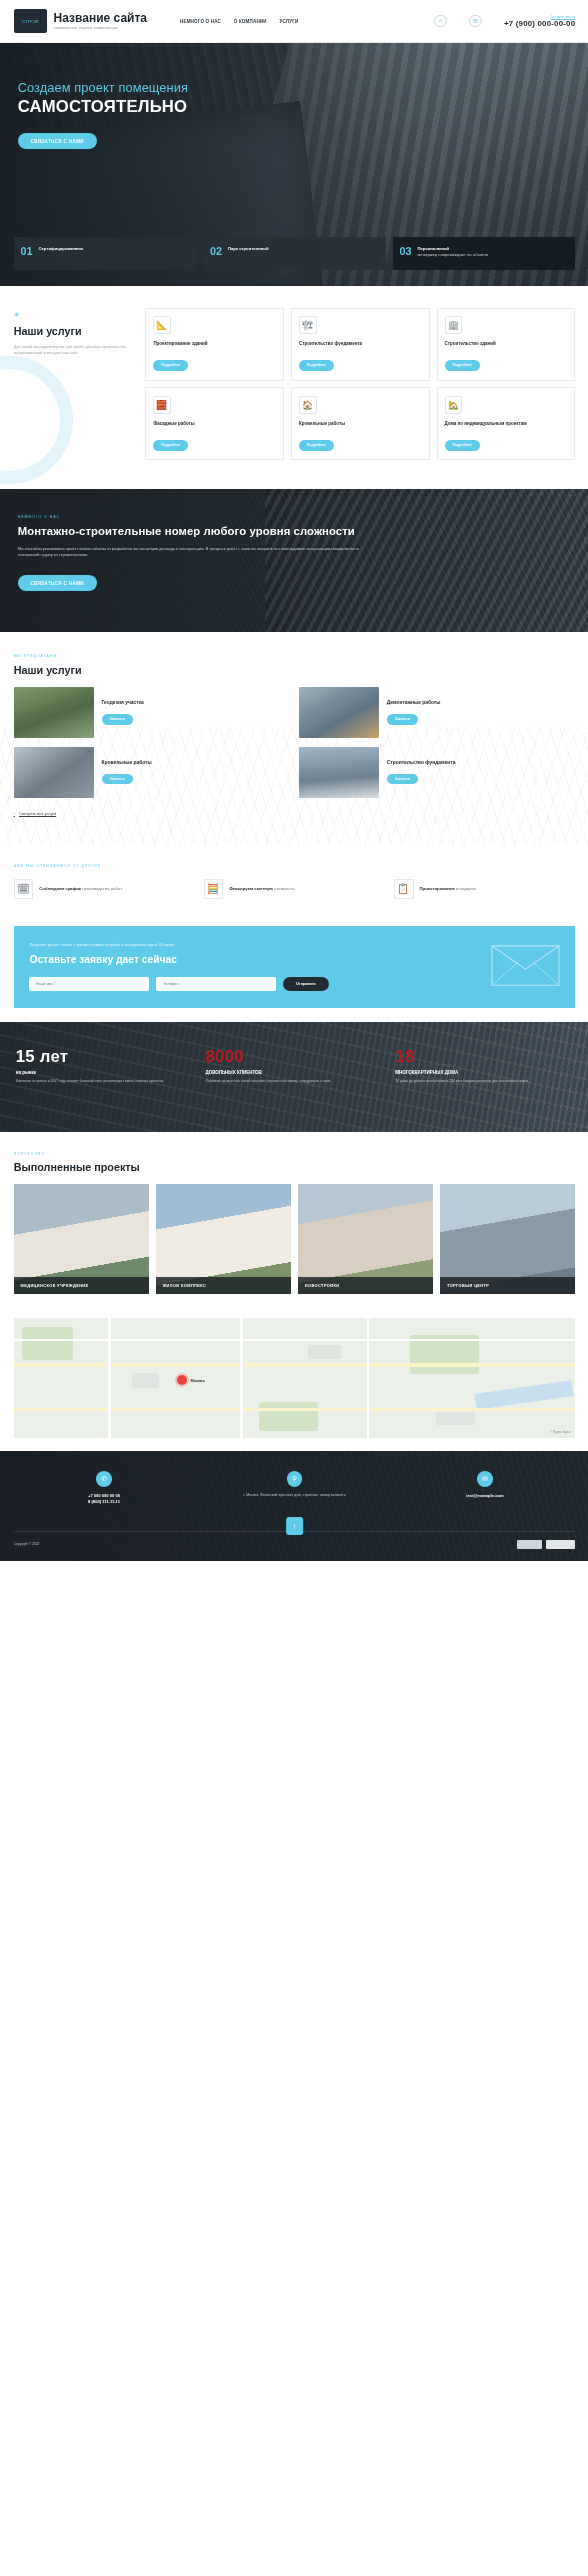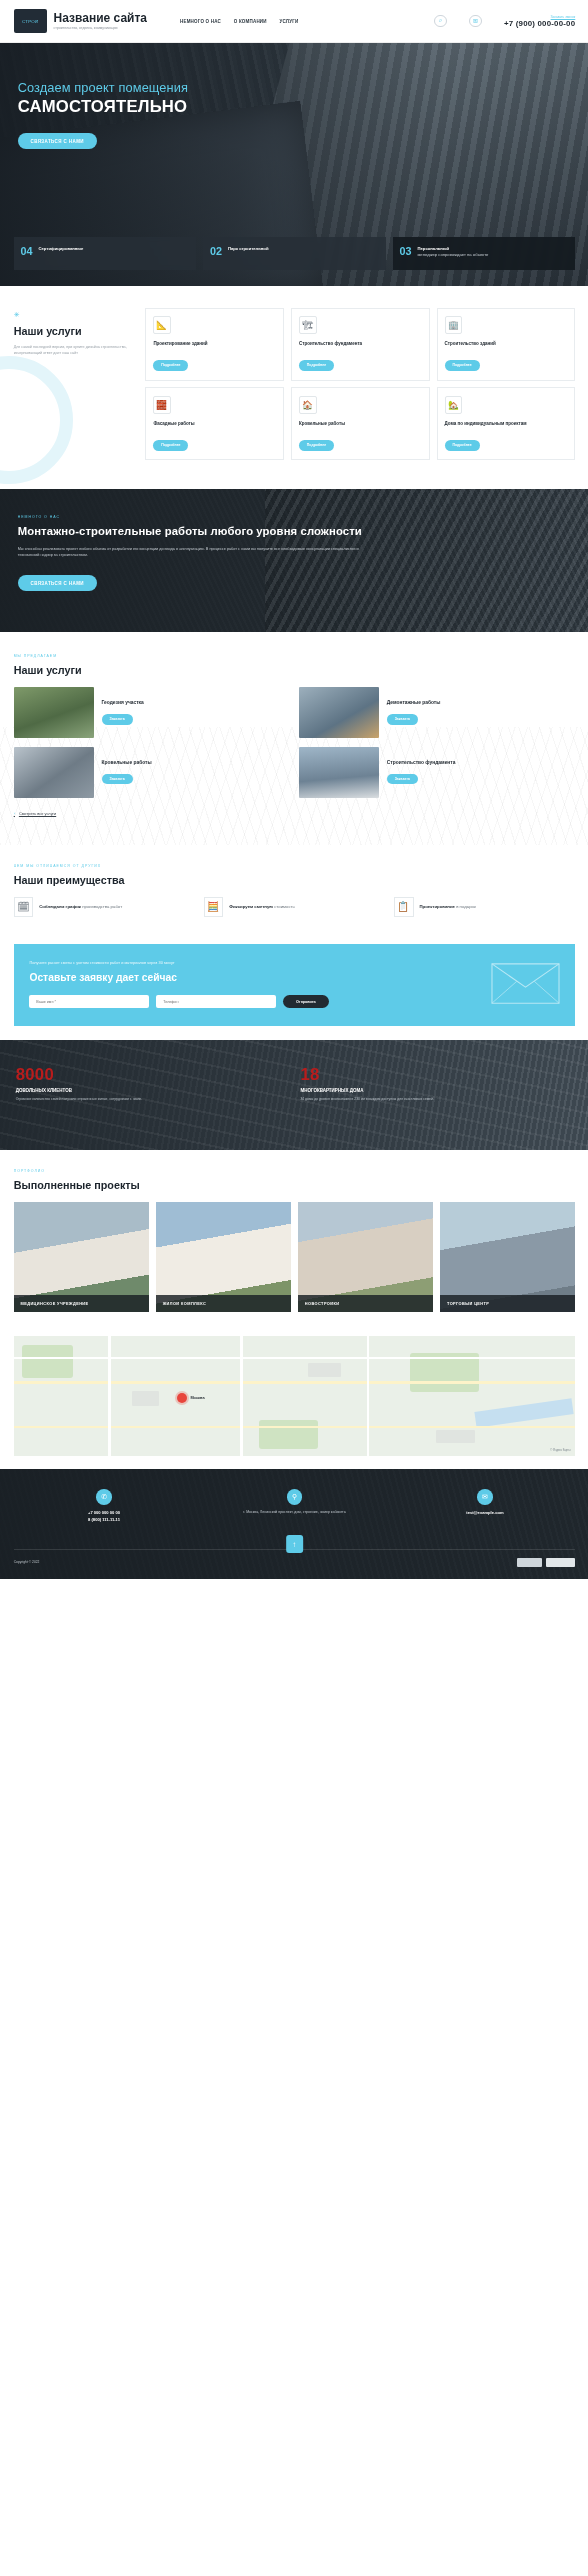--- a/index.html
+++ b/index.html
@@ -319,21 +319,21 @@
   <section class="hero">
     <div class="hero-img"></div>
     <div class="hero-shade"></div>
     <div class="hero-inner">
       <div class="hero-h1-thin">Создаем проект помещения</div>
       <div class="hero-h1-bold">САМОСТОЯТЕЛЬНО</div>
       <button class="btn-cyan">СВЯЗАТЬСЯ С НАМИ</button>
     </div>
     <div class="hero-cards">
       <div class="hcard">
-        <div class="hnum">04</div>
+        <div class="hnum">01</div>
         <div class="htxt">Сертифицированные</div>
       </div>
       <div class="hcard">
         <div class="hnum">02</div>
         <div class="htxt">Парк строительной</div>
       </div>
       <div class="hcard dark">
         <div class="hnum">03</div>
         <div class="htxt">
           <span>Персональный</span>
@@ -390,21 +390,21 @@
         </div>
 
       </div>
     </div>
   </section>
 
   <section class="about">
     <div class="about-bg"></div>
     <div class="about-in">
       <div class="eyebrow">НЕМНОГО О НАС</div>
-      <h2 class="about-h2">Монтажно-строительные работы любого уровня сложности</h2>
+      <h2 class="about-h2">Монтажно-строительные номер любого уровня сложности</h2>
       <p class="about-p">Мы способны реализовать проект любого объема от разработки его концепции до ввода в эксплуатацию. В процессе работ с нами вы получите все необходимые консультации специалистов и технический надзор за строительством.</p>
       <button class="btn-cyan">СВЯЗАТЬСЯ С НАМИ</button>
     </div>
   </section>
 
   <section class="srv2">
     <div class="srv2-bg"></div>
     <div style="position:relative;z-index:3;">
       <div class="eyebrow">МЫ ПРЕДЛАГАЕМ</div>
       <h2 class="sec-title">Наши услуги</h2>
@@ -445,21 +445,20 @@
 
     </div>
     <a href="#" class="link-all">
       <span class="ar">›</span>
       <span>Смотреть все услуги</span>
     </a>
   </section>
 
   <section class="adv">
     <div class="eyebrow">ЧЕМ МЫ ОТЛИЧАЕМСЯ ОТ ДРУГИХ</div>
-    <h2 class="sec-title">Наши преимущества</h2>
     <div class="adv-grid">
       <div class="adv-item">
         <div class="adv-ic">🗓</div>
         <div class="adv-t">
           <span>Соблюдаем график</span>
           <span class="reg">производства работ</span>
         </div>
       </div>
       <div class="adv-item">
         <div class="adv-ic">🧮</div>
@@ -489,20 +488,25 @@
     <div class="cta-form">
       <input type="text" placeholder="Ваше имя *" style="">
       <input type="text" placeholder="Телефон" style="">
       <button class="btn-dark">Отправить</button>
     </div>
   </section>
 
   <section class="nums">
     <div class="nums-bg"></div>
     <div class="nums-in">
+      <div class="ncol">
+        <div class="nval">15 лет</div>
+        <div class="nlab">на рынке</div>
+        <div class="ndesc">Компания основана в 2007 году и имеет большой опыт реализации самых сложных проектов.</div>
+      </div>
       <div class="ncol">
         <div class="nval cy">8000</div>
         <div class="nlab">ДОВОЛЬНЫХ КЛИЕНТОВ</div>
         <div class="ndesc">Огромное количество семей получило отраженные жилье, сотрудничая с нами.</div>
       </div>
       <div class="ncol">
         <div class="nval cy">18</div>
         <div class="nlab">МНОГОКВАРТИРНЫХ ДОМА</div>
         <div class="ndesc">34 дома до уровня многоэтажек в 230 км в каждом доступны для счастливых семей.</div>
       </div>

